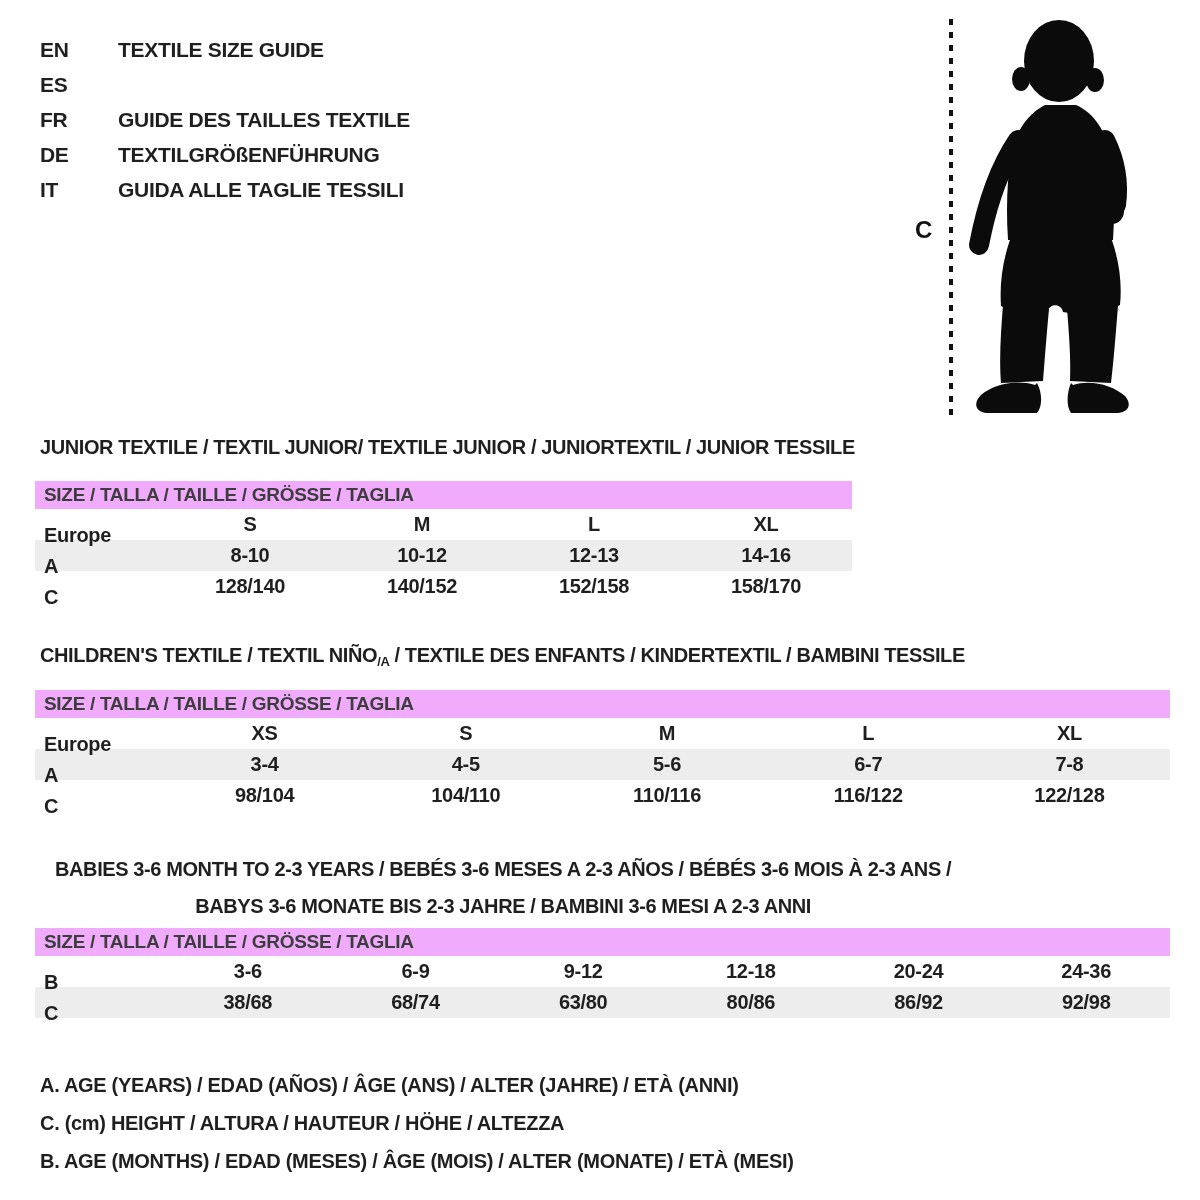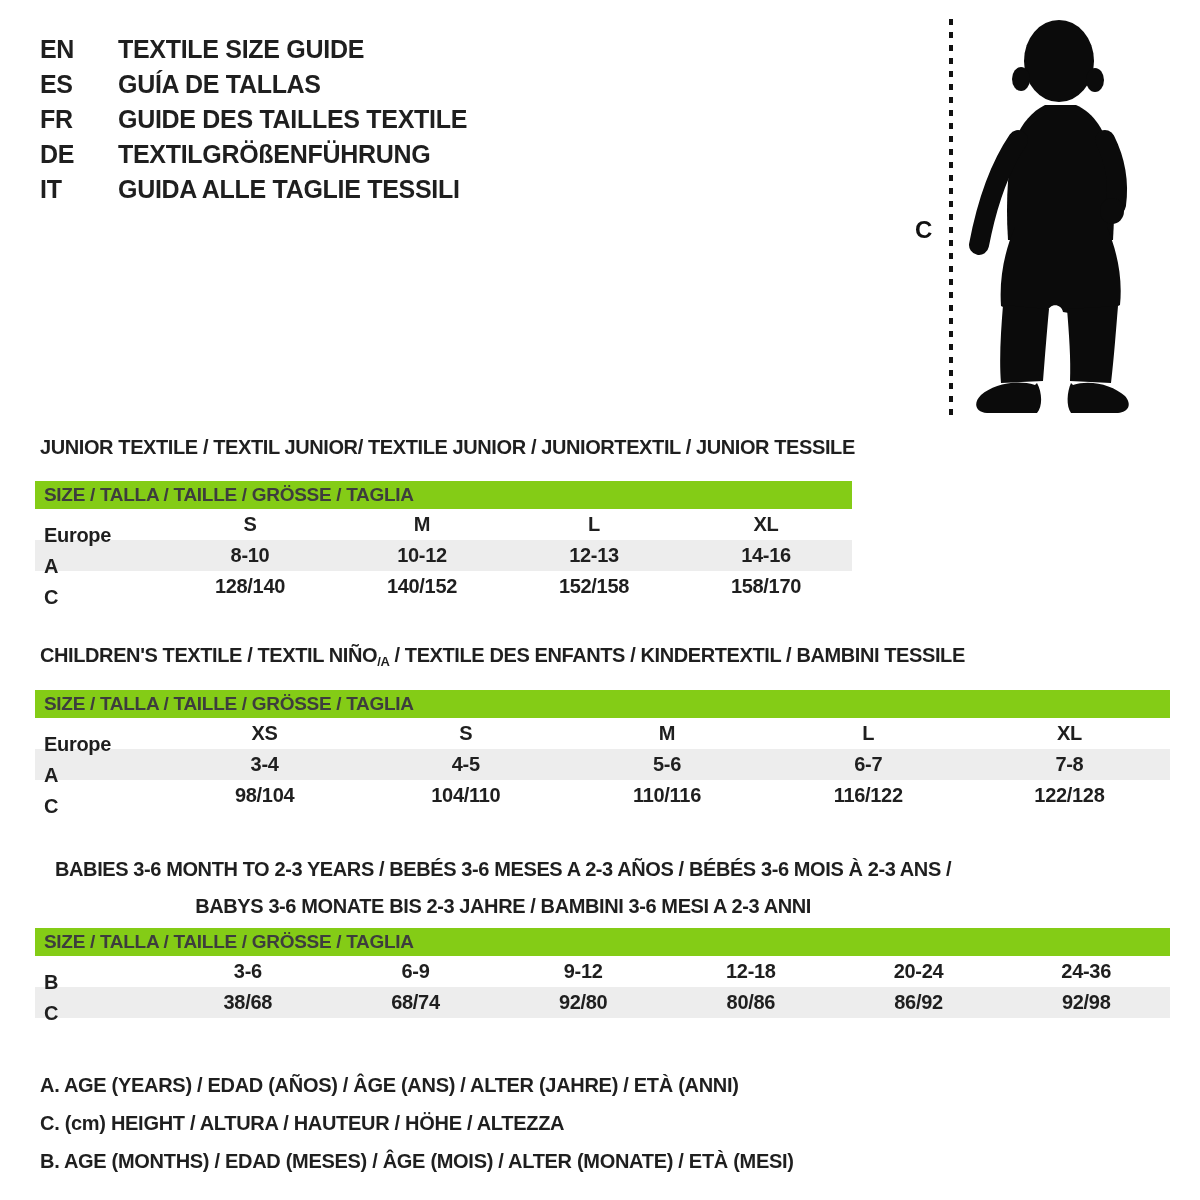--- a/index.html
+++ b/index.html
@@ -4,49 +4,48 @@
 <style>
   html,body{margin:0;padding:0;}
   body{
     width:1200px;height:1200px;background:#ffffff;position:relative;
     font-family:"Liberation Sans",sans-serif;font-weight:700;color:#1f1f1f;
     -webkit-font-smoothing:antialiased;
   }
   .abs{position:absolute;}
   
   .lang-block{left:40px;top:32px;}
-  .lang-row{display:flex;height:35px;line-height:35px;font-size:25px;letter-spacing:-0.3px;}
+  .lang-row{display:flex;height:35px;line-height:35px;font-size:21px;letter-spacing:-0.3px;}
   .lang-code{width:78px;}
   
   .sec-heading{font-size:20px;letter-spacing:-0.4px;white-space:nowrap;}
   .sub-small{font-size:13px;vertical-align:-4px;}
   
   .size-table{position:absolute;}
-  .st-header{height:28px;line-height:28px;background:#84cc16;color:#3d3d3d;
+  .st-header{height:28px;line-height:28px;background:#f0abfc;color:#3d3d3d;
     font-size:19px;padding-left:9px;letter-spacing:-0.3px;}
   .st-row{display:flex;height:31px;line-height:31px;font-size:20px;letter-spacing:-0.3px;}
   .st-row.shaded{background:#ededed;}
   .st-label{width:120px;padding-left:9px;margin-top:11px;}
   .st-cell{flex:1;text-align:center;}
   
   .legend{left:40px;top:1066px;}
   .legend-line{height:38px;line-height:38px;font-size:20px;letter-spacing:-0.3px;white-space:nowrap;}
   .figure{position:absolute;left:915px;top:15px;}
 </style>
 </head>
 <body>
 
 <div class="abs lang-block">
   <div class="lang-row">
     <span class="lang-code">EN</span>
     <span class="lang-label">TEXTILE SIZE GUIDE</span>
   </div>
   <div class="lang-row">
     <span class="lang-code">ES</span>
-    <span class="lang-label">GUÍA DE TALLAS</span>
   </div>
   <div class="lang-row">
     <span class="lang-code">FR</span>
     <span class="lang-label">GUIDE DES TAILLES TEXTILE</span>
   </div>
   <div class="lang-row">
     <span class="lang-code">DE</span>
     <span class="lang-label">TEXTILGRÖßENFÜHRUNG</span>
   </div>
   <div class="lang-row">
@@ -152,21 +151,21 @@
     <span class="st-cell">6-9</span>
     <span class="st-cell">9-12</span>
     <span class="st-cell">12-18</span>
     <span class="st-cell">20-24</span>
     <span class="st-cell">24-36</span>
   </div>
   <div class="st-row shaded">
     <span class="st-label">C</span>
     <span class="st-cell">38/68</span>
     <span class="st-cell">68/74</span>
-    <span class="st-cell">92/80</span>
+    <span class="st-cell">63/80</span>
     <span class="st-cell">80/86</span>
     <span class="st-cell">86/92</span>
     <span class="st-cell">92/98</span>
   </div>
 </div>
 
 <div class="abs legend">
   <div class="legend-line">A. AGE (YEARS) / EDAD (AÑOS) / ÂGE (ANS) / ALTER (JAHRE) / ETÀ (ANNI)</div>
   <div class="legend-line">C. (cm) HEIGHT / ALTURA / HAUTEUR / HÖHE / ALTEZZA</div>
   <div class="legend-line">B. AGE (MONTHS) / EDAD (MESES) / ÂGE (MOIS) / ALTER (MONATE) / ETÀ (MESI)</div>

